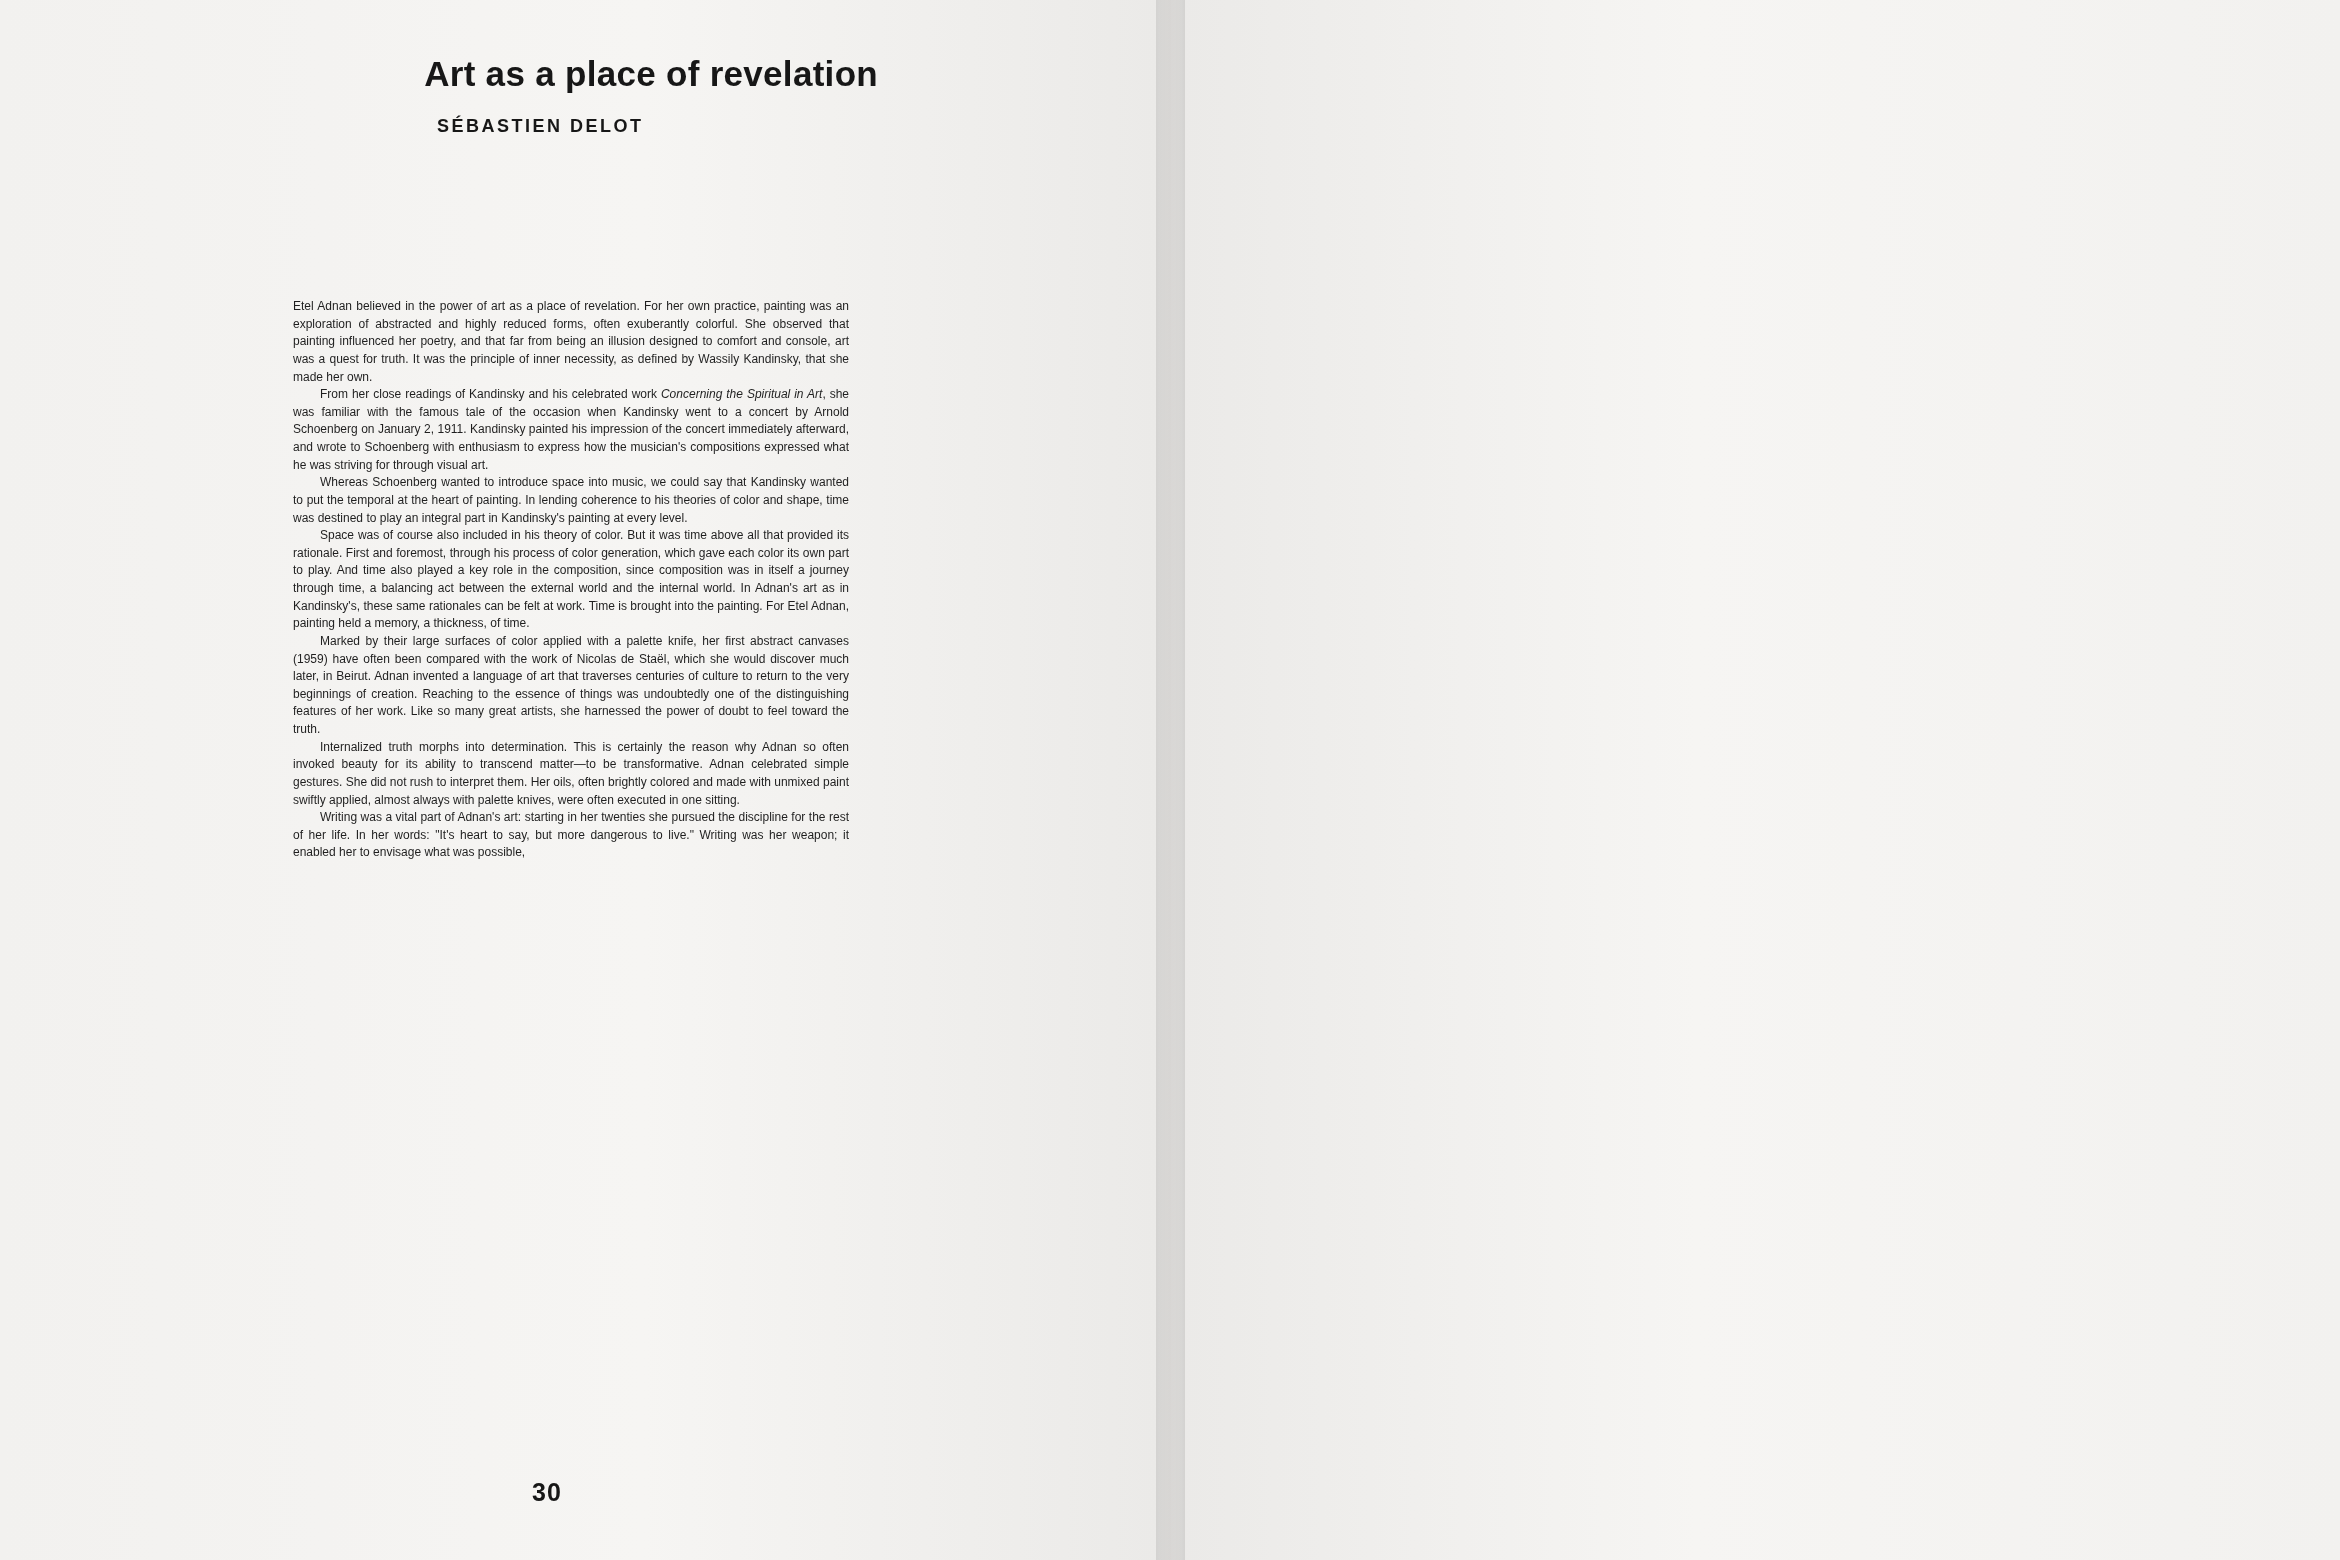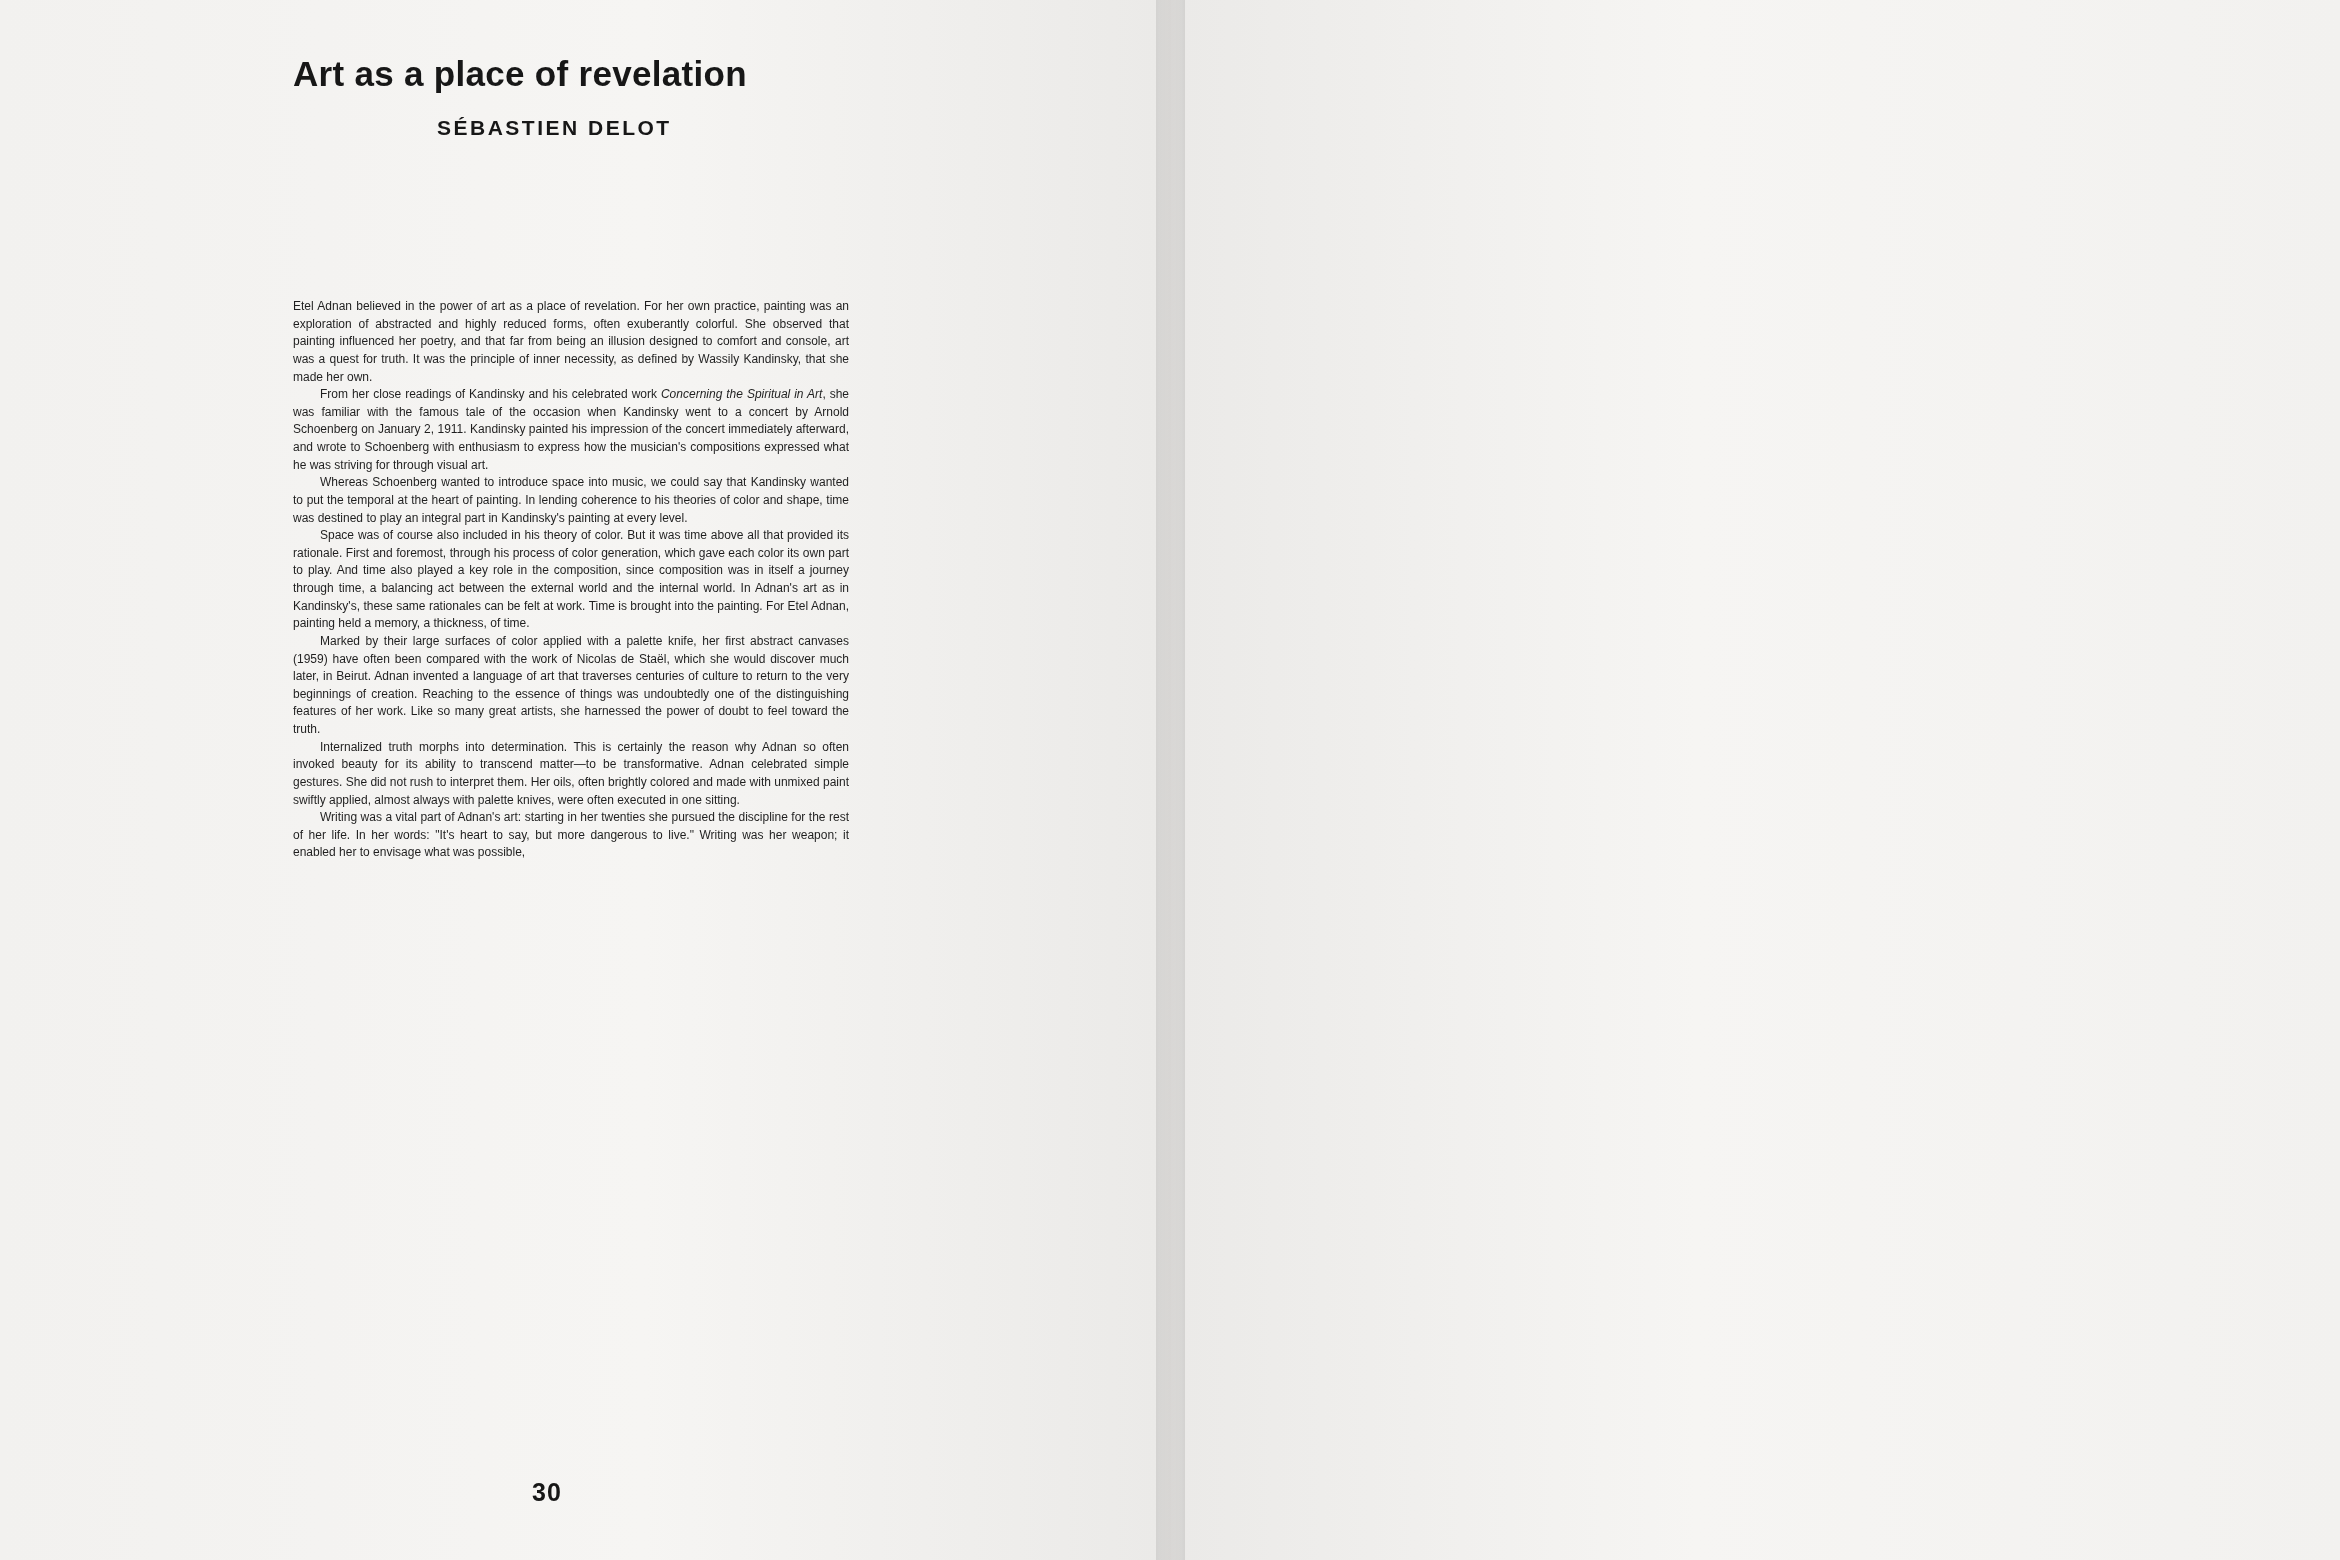--- a/index.html
+++ b/index.html
@@ -49,23 +49,24 @@
     top: 54px;
     width: 585px;
   }
   .article-title {
     font-size: 35px;
     font-weight: bold;
     letter-spacing: 0.3px;
     color: #171717;
     margin: 0;
     line-height: 1.15;
+    text-align: right;
   }
   .author {
-    font-size: 21px;
+    font-size: 18px;
     font-weight: bold;
     letter-spacing: 2.5px;
     color: #171717;
     margin: 21.5px 0 0 0;
     padding-left: 144px;
   }
   .column {
     position: absolute;
     width: 556px;
     font-size: 12px;

